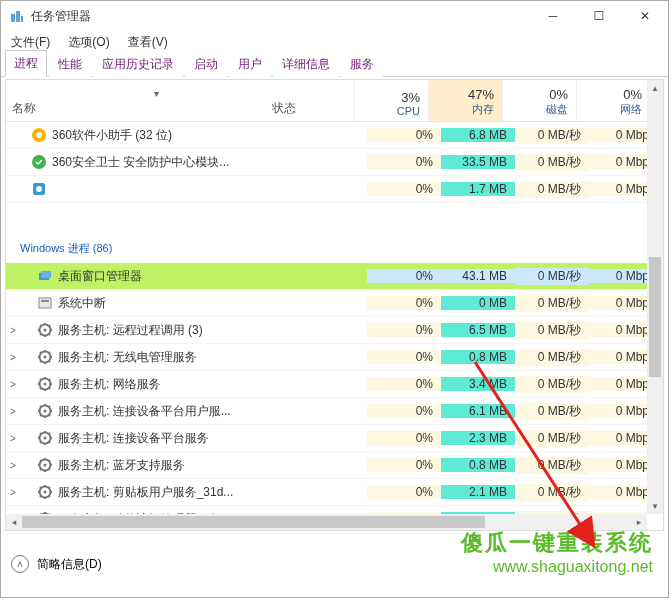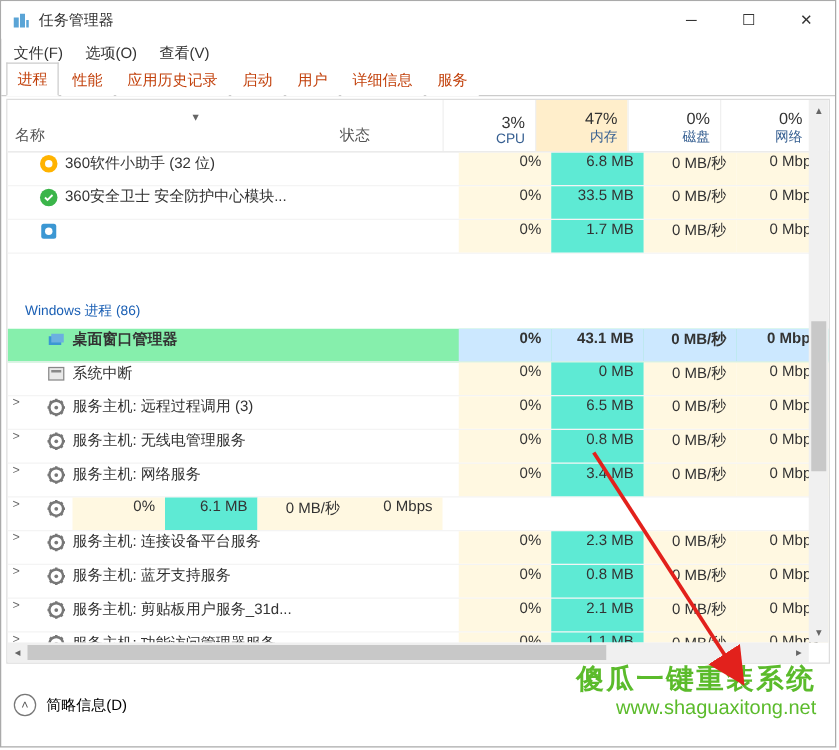--- a/index.html
+++ b/index.html
@@ -6,41 +6,41 @@
 body { width: 671px; height: 600px; background: #fff; overflow: hidden; position: relative; }
 .window { border: 1px solid #aaa; width: 669px; height: 598px; position: relative; background: #fff; }
 .titlebar { height: 30px; display: flex; align-items: center; padding: 0 0 0 8px; background: #fff; position: relative; }
 .titlebar .icon { width: 16px; height: 16px; margin-right: 6px; display: inline-flex; align-items: center; justify-content: center; }
 .titlebar .title { font-size: 12px; color: #333; }
 .winbtns { position: absolute; right: 0; top: 0; display: flex; }
 .winbtn { width: 46px; height: 30px; display: flex; align-items: center; justify-content: center; font-size: 12px; color: #333; }
 .menubar { height: 22px; display: flex; align-items: center; padding: 0 6px; font-size: 12px; color: #333; gap: 10px; }
 .menuitem { padding: 2px 4px; }
 .tabs { display: flex; border-bottom: 1px solid #ccc; padding: 0 4px; height: 24px; align-items: flex-end; }
-.tab { font-size: 12px; padding: 4px 8px; border: 1px solid transparent; border-bottom: none; margin-right: 2px; color: #c2410c; position: relative; top: 1px; background: #fff; }
+.tab { font-size: 12px; padding: 4px 8px; border: 1px solid transparent; border-bottom: none; margin-right: 2px; color: #701a75; position: relative; top: 1px; background: #fff; }
 .tab.active { border-color: #ccc; border-bottom: 1px solid #fff; }
 .grid-wrap { position: absolute; top: 78px; left: 4px; right: 4px; bottom: 66px; border: 1px solid #ddd; overflow: hidden; }
 .header-row { display: flex; height: 42px; border-bottom: 1px solid #e5e5e5; font-size: 12px; color: #555; background: #fff; position: relative; }
 .header-row .hname { flex: 0 0 260px; display: flex; align-items: flex-end; padding: 0 6px 4px 6px; }
 .header-row .hdrop { position: absolute; left: 148px; top: 8px; font-size: 10px; color: #666; }
 .header-row .hstatus { flex: 0 0 88px; display: flex; align-items: flex-end; padding: 0 6px 4px 6px; }
 .hcol { flex: 0 0 74px; display: flex; flex-direction: column; align-items: flex-end; justify-content: flex-end; padding: 4px 8px; border-left: 1px solid #f0f0f0; }
 .hcol .pct { font-size: 13px; color: #333; }
 .hcol .lbl { font-size: 11px; color: #365f91; }
 .hcol.mem { background: #ffeecb; }
 .rows { position: absolute; top: 42px; left: 0; right: 0; bottom: 16px; overflow: hidden; }
-.row { display: flex; height: 27px; font-size: 12px; color: #333; border-bottom: 1px solid #f4f4f4; }
+.row { display: flex; height: 27px; align-items: center; font-size: 12px; color: #333; border-bottom: 1px solid #f4f4f4; }
 .row .exp { width: 14px; text-align: center; font-size: 10px; color: #666; }
 .row .ricon { width: 18px; height: 18px; margin: 0 4px; display: flex; align-items: center; justify-content: center; }
 .row .rname { flex: 1; white-space: nowrap; overflow: hidden; padding-right: 6px; }
 .row .rcpu { flex: 0 0 74px; text-align: right; padding-right: 8px; background: #fff8e1; }
 .row .rmem { flex: 0 0 74px; text-align: right; padding-right: 8px; background: #5eead4; }
 .row .rdisk { flex: 0 0 74px; text-align: right; padding-right: 8px; background: #fff8e1; }
 .row .rnet { flex: 0 0 74px; text-align: right; padding-right: 8px; background: #fff8e1; }
-.row.sel { background: #86efac; font-weight: bold; }
+.row.sel { background: #bef264; }
 .row.sel .rcpu,.row.sel .rmem,.row.sel .rdisk,.row.sel .rnet { background: #cce8ff; }
 .row.spacer { height: 30px; }
 .group-row { display: flex; height: 30px; align-items: center; font-size: 11px; color: #1a5fb4; padding-left: 14px; }
 .scroll-h { position: absolute; bottom: 0; left: 0; right: 16px; height: 16px; background: #f0f0f0; display: flex; align-items: center; }
 .scroll-h .sbtn { width: 16px; height: 16px; display: flex; align-items: center; justify-content: center; font-size: 9px; color: #666; }
 .scroll-h .track { flex: 1; height: 16px; position: relative; }
 .scroll-h .thumb { position: absolute; left: 0; width: 76%; height: 12px; top: 2px; background: #c8c8c8; }
 .scroll-v { position: absolute; right: 0; top: 0; bottom: 16px; width: 16px; background: #f0f0f0; display: flex; flex-direction: column; }
 .scroll-v .sbtn { width: 16px; height: 16px; display: flex; align-items: center; justify-content: center; font-size: 9px; color: #666; }
 .scroll-v .track { flex: 1; position: relative; }
@@ -278,20 +278,21 @@
                 <line x1="8" y1="13" x2="8" y2="15"></line>
                 <line x1="1" y1="8" x2="3" y2="8"></line>
                 <line x1="13" y1="8" x2="15" y2="8"></line>
                 <line x1="3" y1="3" x2="4.5" y2="4.5"></line>
                 <line x1="11.5" y1="11.5" x2="13" y2="13"></line>
                 <line x1="3" y1="13" x2="4.5" y2="11.5"></line>
                 <line x1="11.5" y1="4.5" x2="13" y2="3"></line>
               </g>
             </svg>
           </span>
+          <span class="rname">服务主机: 连接设备平台用户服...</span>
           <span class="rcpu">0%</span>
           <span class="rmem">6.1 MB</span>
           <span class="rdisk">0 MB/秒</span>
           <span class="rnet">0 Mbps</span>
         </div>
         <div class="row">
           <span class="exp">&gt;</span>
           <span style="width:12px"></span>
           <span class="ricon">
             <svg width="16" height="16">

